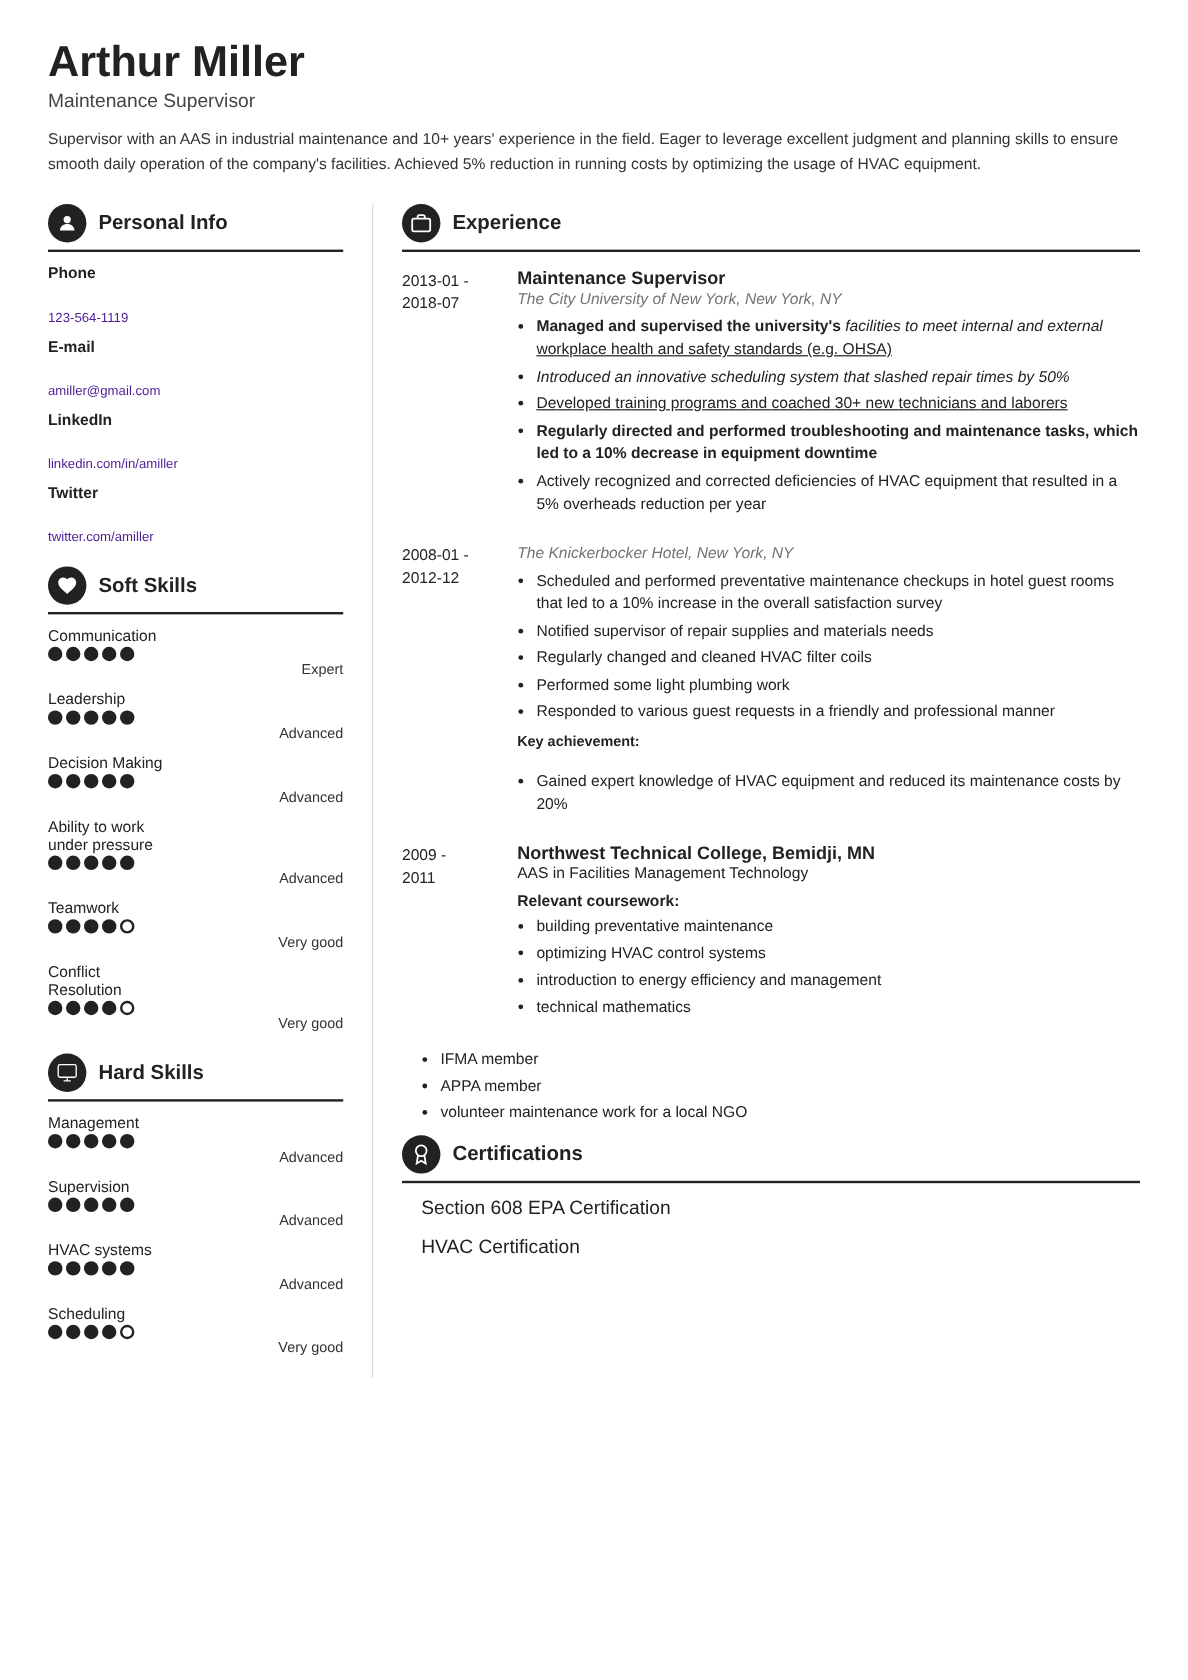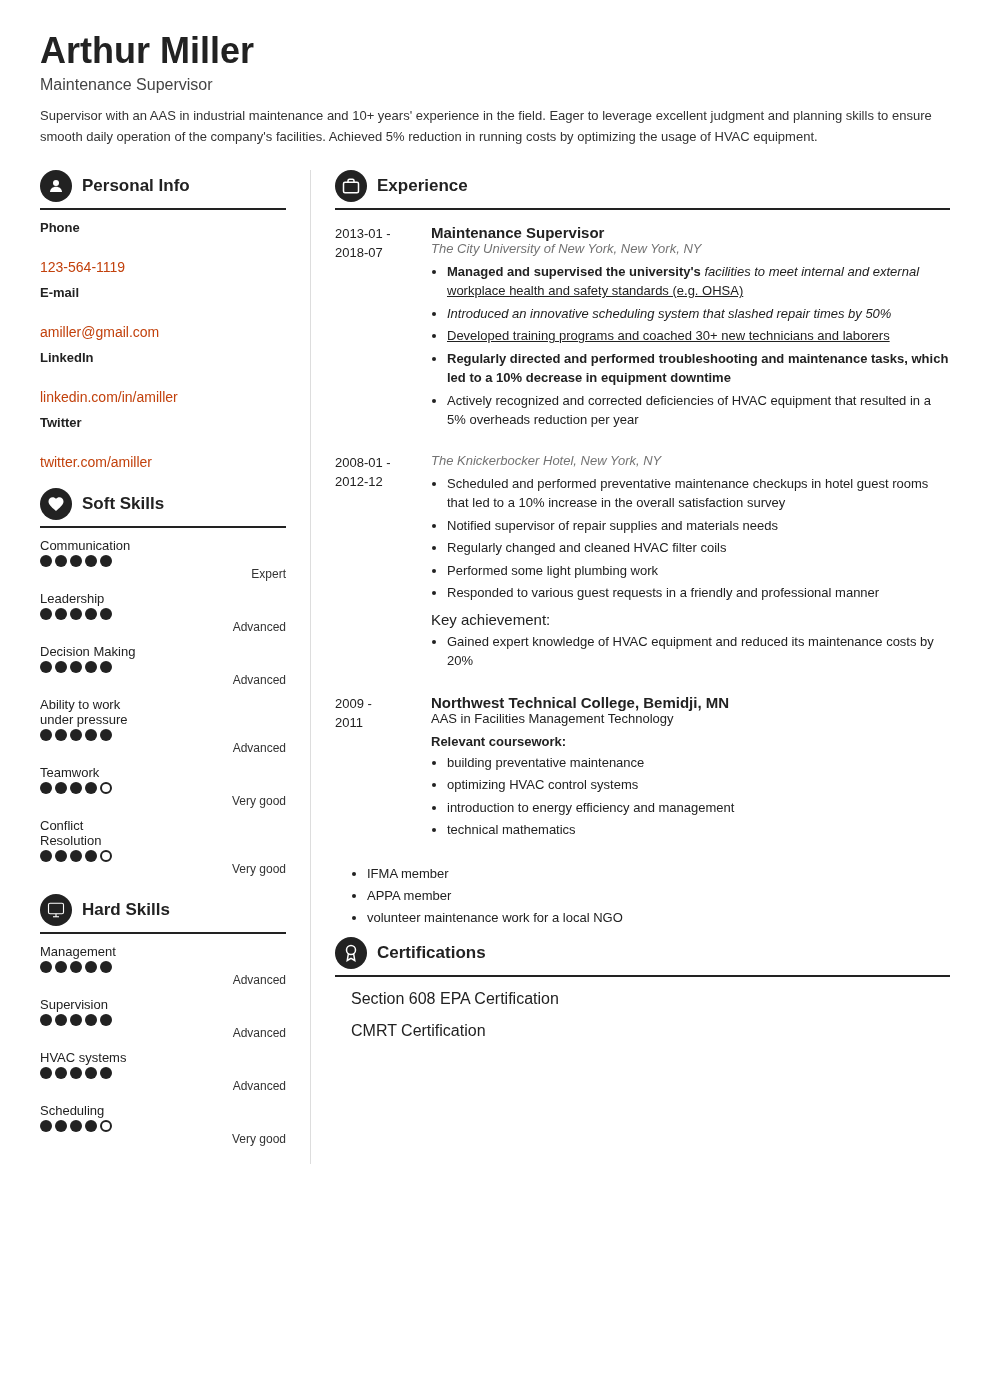--- a/index.html
+++ b/index.html
@@ -66,22 +66,22 @@
       font-size: 16px;
       flex-shrink: 0;
     }
     .info-label {
       font-weight: 700;
       font-size: 13px;
       margin-top: 10px;
       margin-bottom: 2px;
     }
     .info-value {
-      font-size: 14px;
-      color: #c2410c;
+      font-size: 11px;
+      color: #4c1d95;
       margin-top: 24px;
     }
     .skill-row {
       margin-top: 10px;
     }
     .skill-name {
       font-size: 13px;
       margin-bottom: 2px;
     }
     .dots-row {
@@ -142,23 +142,23 @@
     }
     .exp-content ul li {
       font-size: 13px;
       line-height: 1.5;
       margin-bottom: 3px;
     }
     .key-achievement {
       margin-top: 8px;
     }
     .key-achievement .ka-label {
-      font-weight: 400;
-      font-size: 15px;
-      margin-bottom: 4px;
+      font-weight: 700;
+      font-size: 12px;
+      margin-bottom: 16px;
     }
     .right-section {
       margin-bottom: 8px;
     }
     .edu-block {
       margin-top: 14px;
     }
     .edu-block .relevantcw {
       font-weight: 700;
       font-size: 13px;
@@ -440,17 +440,17 @@
       <div class="section-header">
         <div class="section-icon">
           <svg width="18" height="18" viewBox="0 0 24 24" fill="none" stroke="white" stroke-width="2">
             <circle cx="12" cy="8" r="6"></circle>
             <path d="M15.477 12.89L17 22l-5-3-5 3 1.523-9.11"></path>
           </svg>
         </div>
         <h2>Certifications</h2>
       </div>
       <div class="cert-item">Section 608 EPA Certification</div>
-      <div class="cert-item">CMRT Certification</div>
+      <div class="cert-item">HVAC Certification</div>
     </div>
 
   </div>
 </div>
 
 </body></html>

